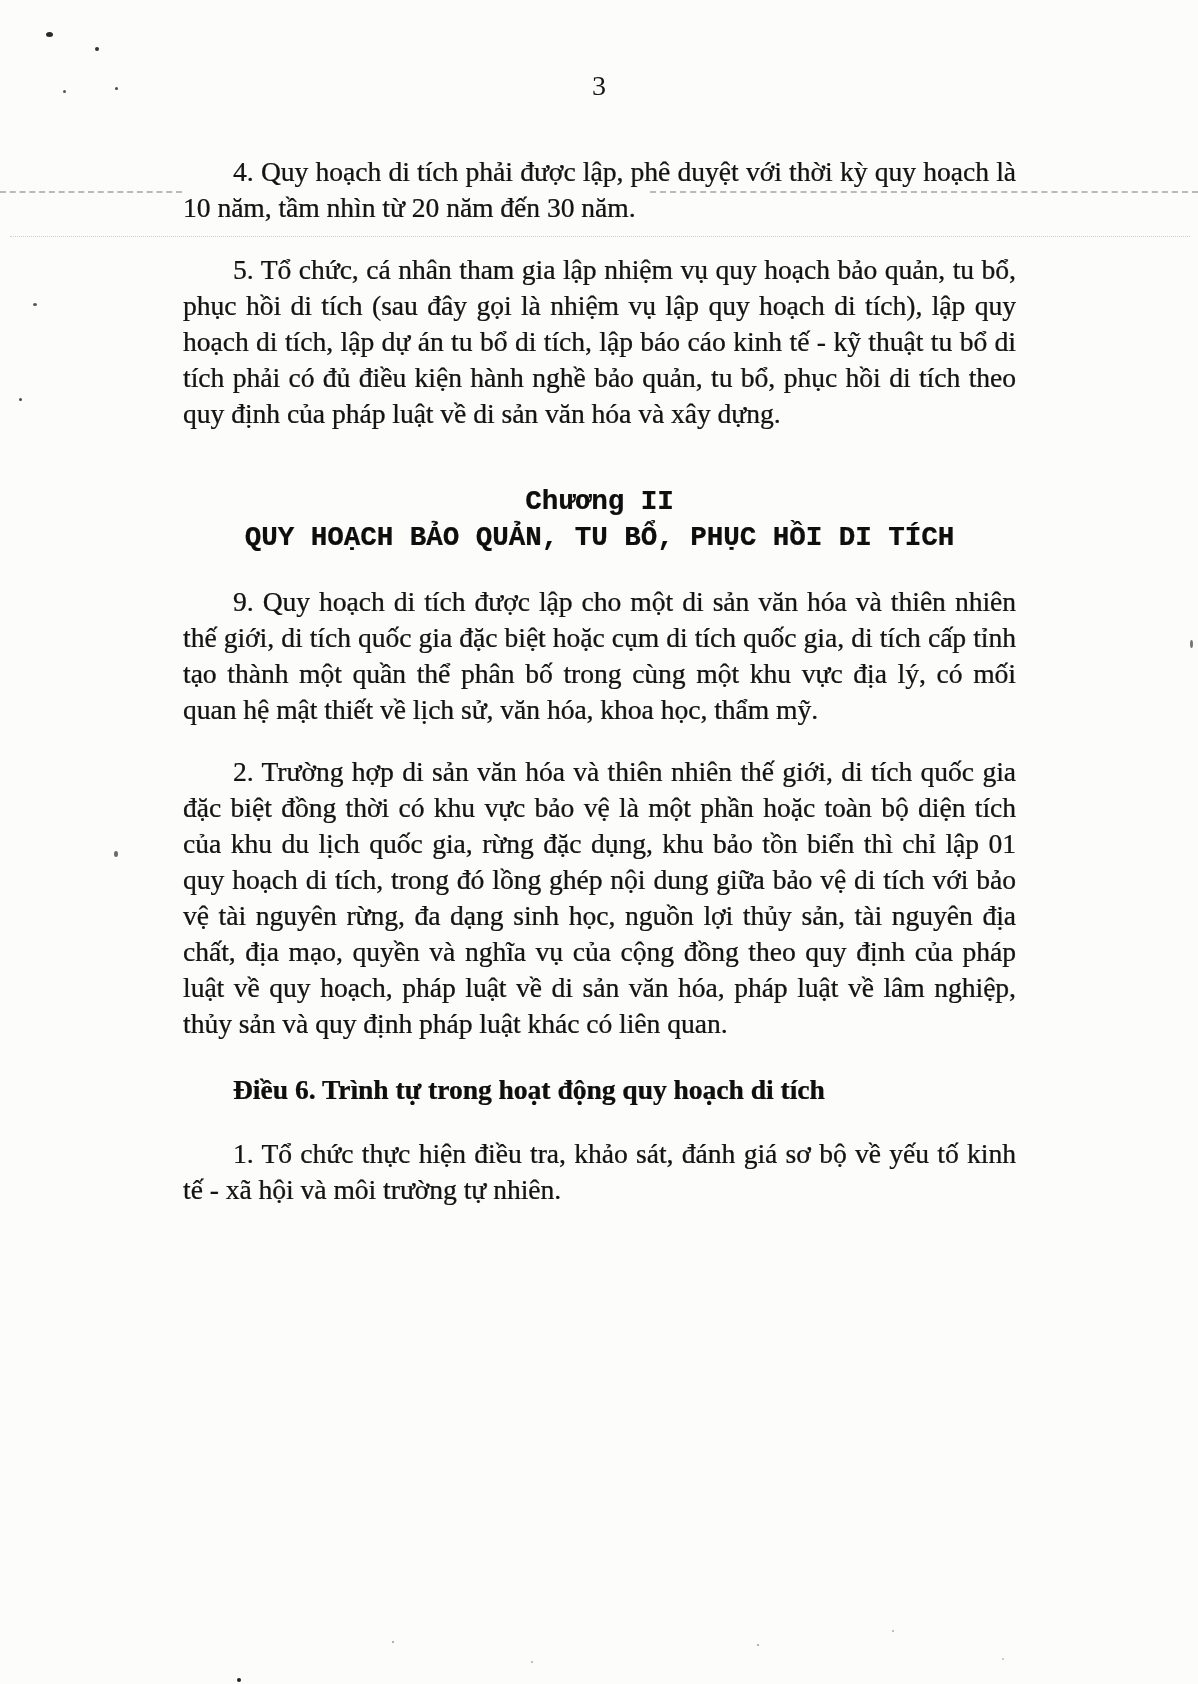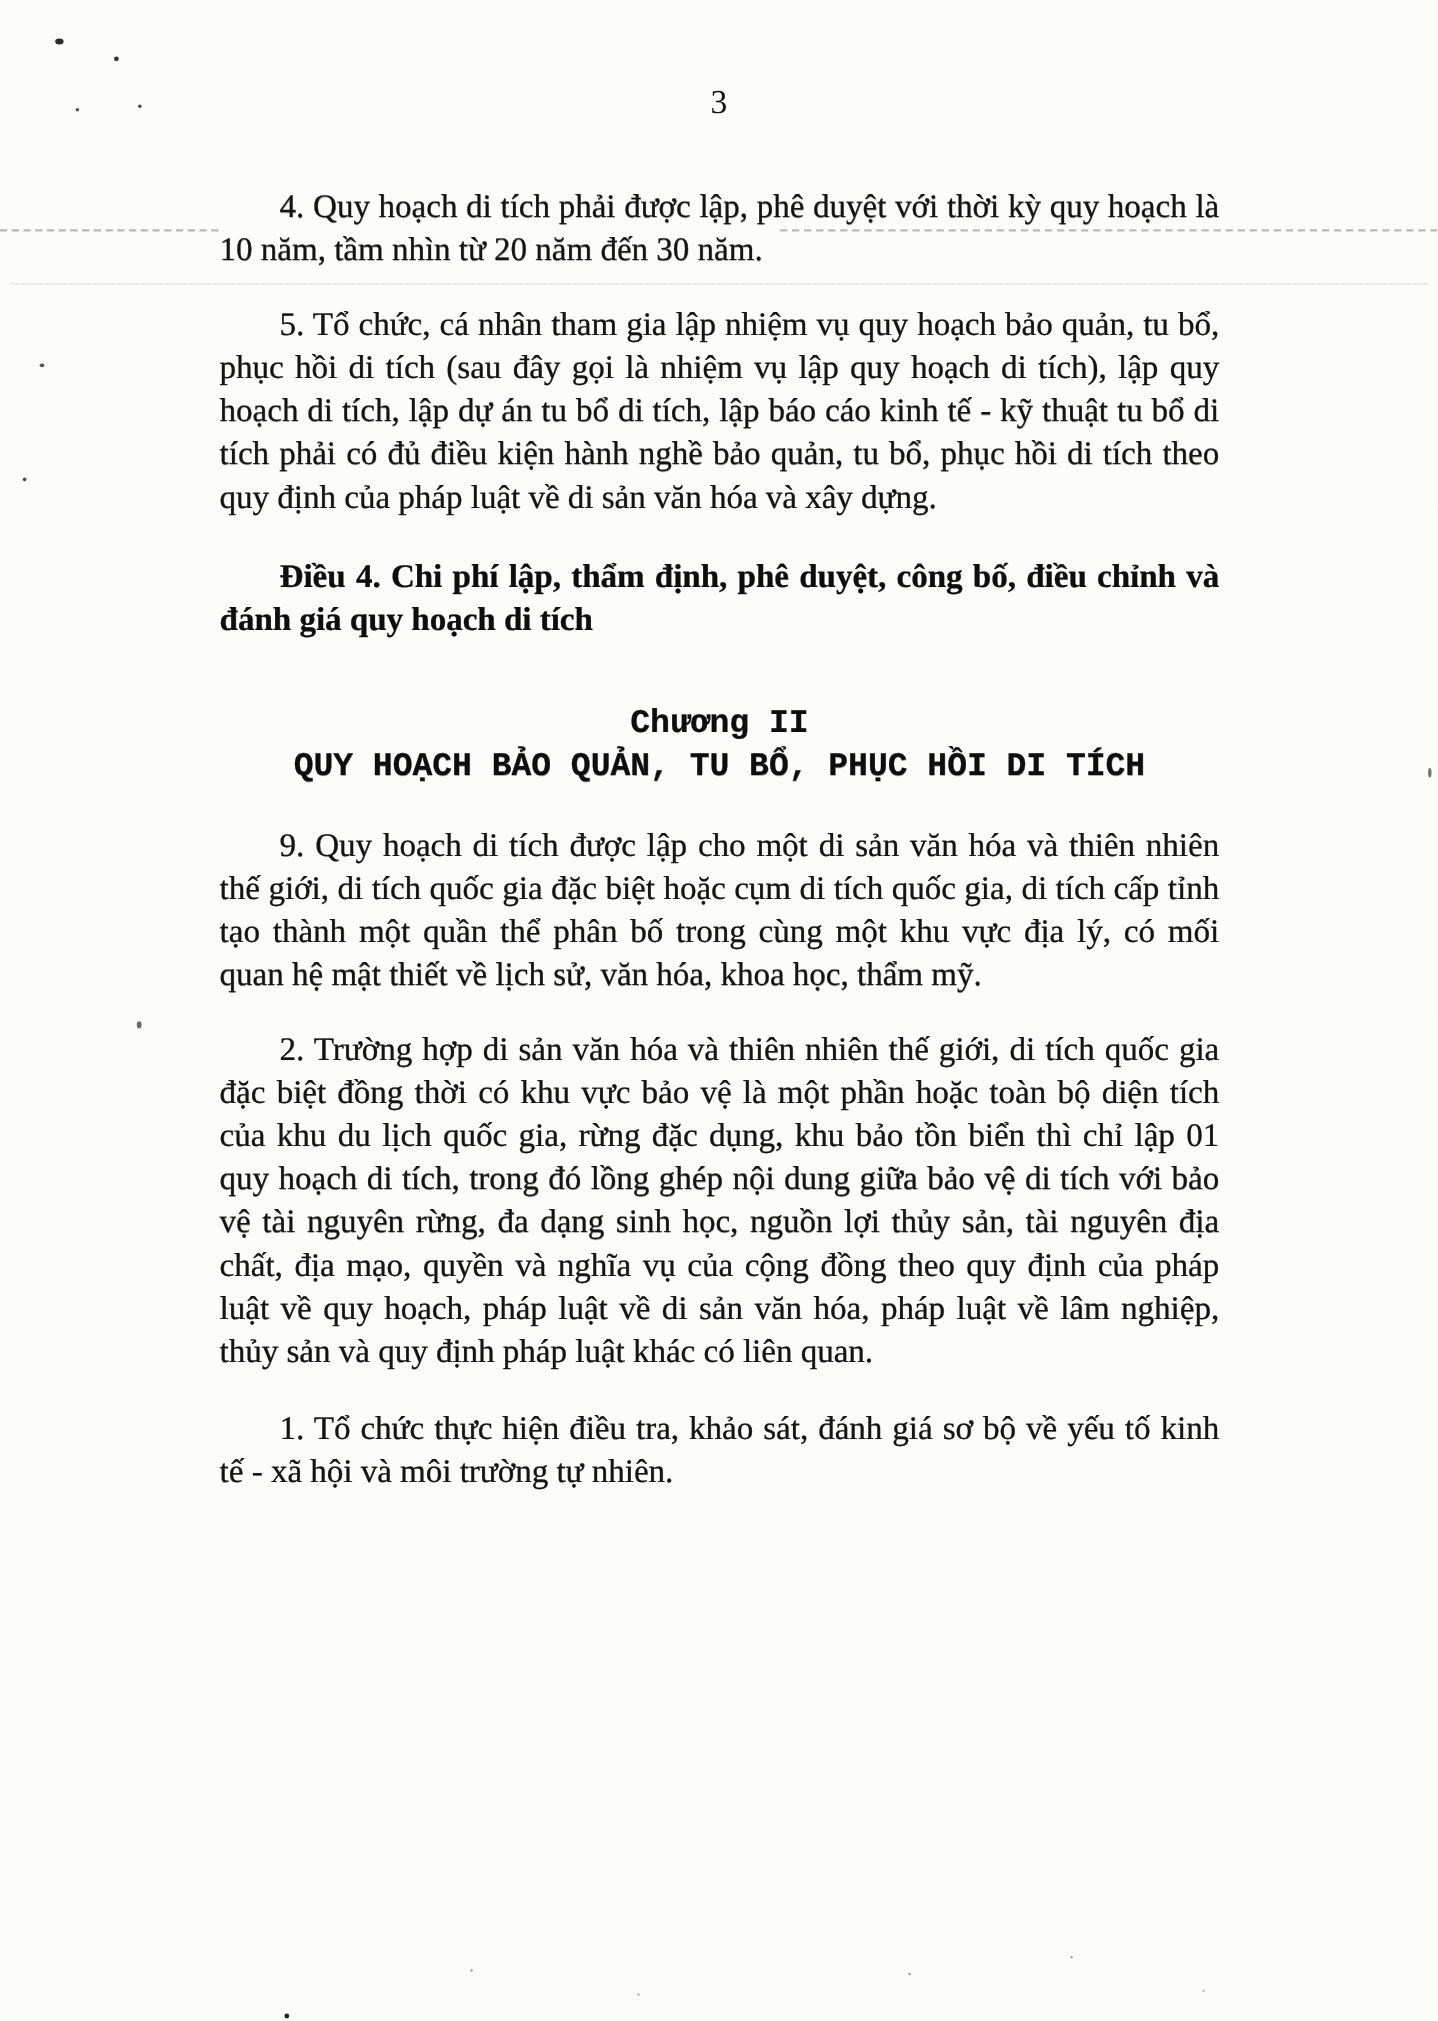--- a/index.html
+++ b/index.html
@@ -99,23 +99,23 @@
   <div class="speck" style="left:237px;top:1678px;width:4px;height:4px;background:#222;"></div>
   <div class="speck" style="left:392px;top:1641px;width:2px;height:2px;background:#999;"></div>
   <div class="speck" style="left:531px;top:1661px;width:2px;height:2px;background:#aaa;"></div>
   <div class="speck" style="left:757px;top:1644px;width:2px;height:2px;background:#999;"></div>
   <div class="speck" style="left:892px;top:1630px;width:2px;height:2px;background:#aaa;"></div>
   <div class="speck" style="left:1002px;top:1658px;width:2px;height:2px;background:#bbb;"></div>
 
   <div class="content">
     <p class="mt26">4. Quy hoạch di tích phải được lập, phê duyệt với thời kỳ quy hoạch là 10 năm, tầm nhìn từ 20 năm đến 30 năm.</p>
     <p class="mt26">5. Tổ chức, cá nhân tham gia lập nhiệm vụ quy hoạch bảo quản, tu bổ, phục hồi di tích (sau đây gọi là nhiệm vụ lập quy hoạch di tích), lập quy hoạch di tích, lập dự án tu bổ di tích, lập báo cáo kinh tế - kỹ thuật tu bổ di tích phải có đủ điều kiện hành nghề bảo quản, tu bổ, phục hồi di tích theo quy định của pháp luật về di sản văn hóa và xây dựng.</p>
-    <p class="heading mt30">Điều 4. Chi phí lập, thẩm định, phê duyệt, công bố, điều chỉnh và đánh giá quy hoạch di tích</p>
     <div class="chapter mt52">
       <p>Chương II</p>
       <p>QUY HOẠCH BẢO QUẢN, TU BỔ, PHỤC HỒI DI TÍCH</p>
     </div>
     <p class="mt28">9. Quy hoạch di tích được lập cho một di sản văn hóa và thiên nhiên thế giới, di tích quốc gia đặc biệt hoặc cụm di tích quốc gia, di tích cấp tỉnh tạo thành một quần thể phân bố trong cùng một khu vực địa lý, có mối quan hệ mật thiết về lịch sử, văn hóa, khoa học, thẩm mỹ.</p>
     <p class="mt26">2. Trường hợp di sản văn hóa và thiên nhiên thế giới, di tích quốc gia đặc biệt đồng thời có khu vực bảo vệ là một phần hoặc toàn bộ diện tích của khu du lịch quốc gia, rừng đặc dụng, khu bảo tồn biển thì chỉ lập 01 quy hoạch di tích, trong đó lồng ghép nội dung giữa bảo vệ di tích với bảo vệ tài nguyên rừng, đa dạng sinh học, nguồn lợi thủy sản, tài nguyên địa chất, địa mạo, quyền và nghĩa vụ của cộng đồng theo quy định của pháp luật về quy hoạch, pháp luật về di sản văn hóa, pháp luật về lâm nghiệp, thủy sản và quy định pháp luật khác có liên quan.</p>
+    <p class="heading mt30">Điều 6. Trình tự trong hoạt động quy hoạch di tích</p>
     <p class="mt28">1. Tổ chức thực hiện điều tra, khảo sát, đánh giá sơ bộ về yếu tố kinh tế - xã hội và môi trường tự nhiên.</p>
   </div>
 
 </div>
 
 </body></html>

